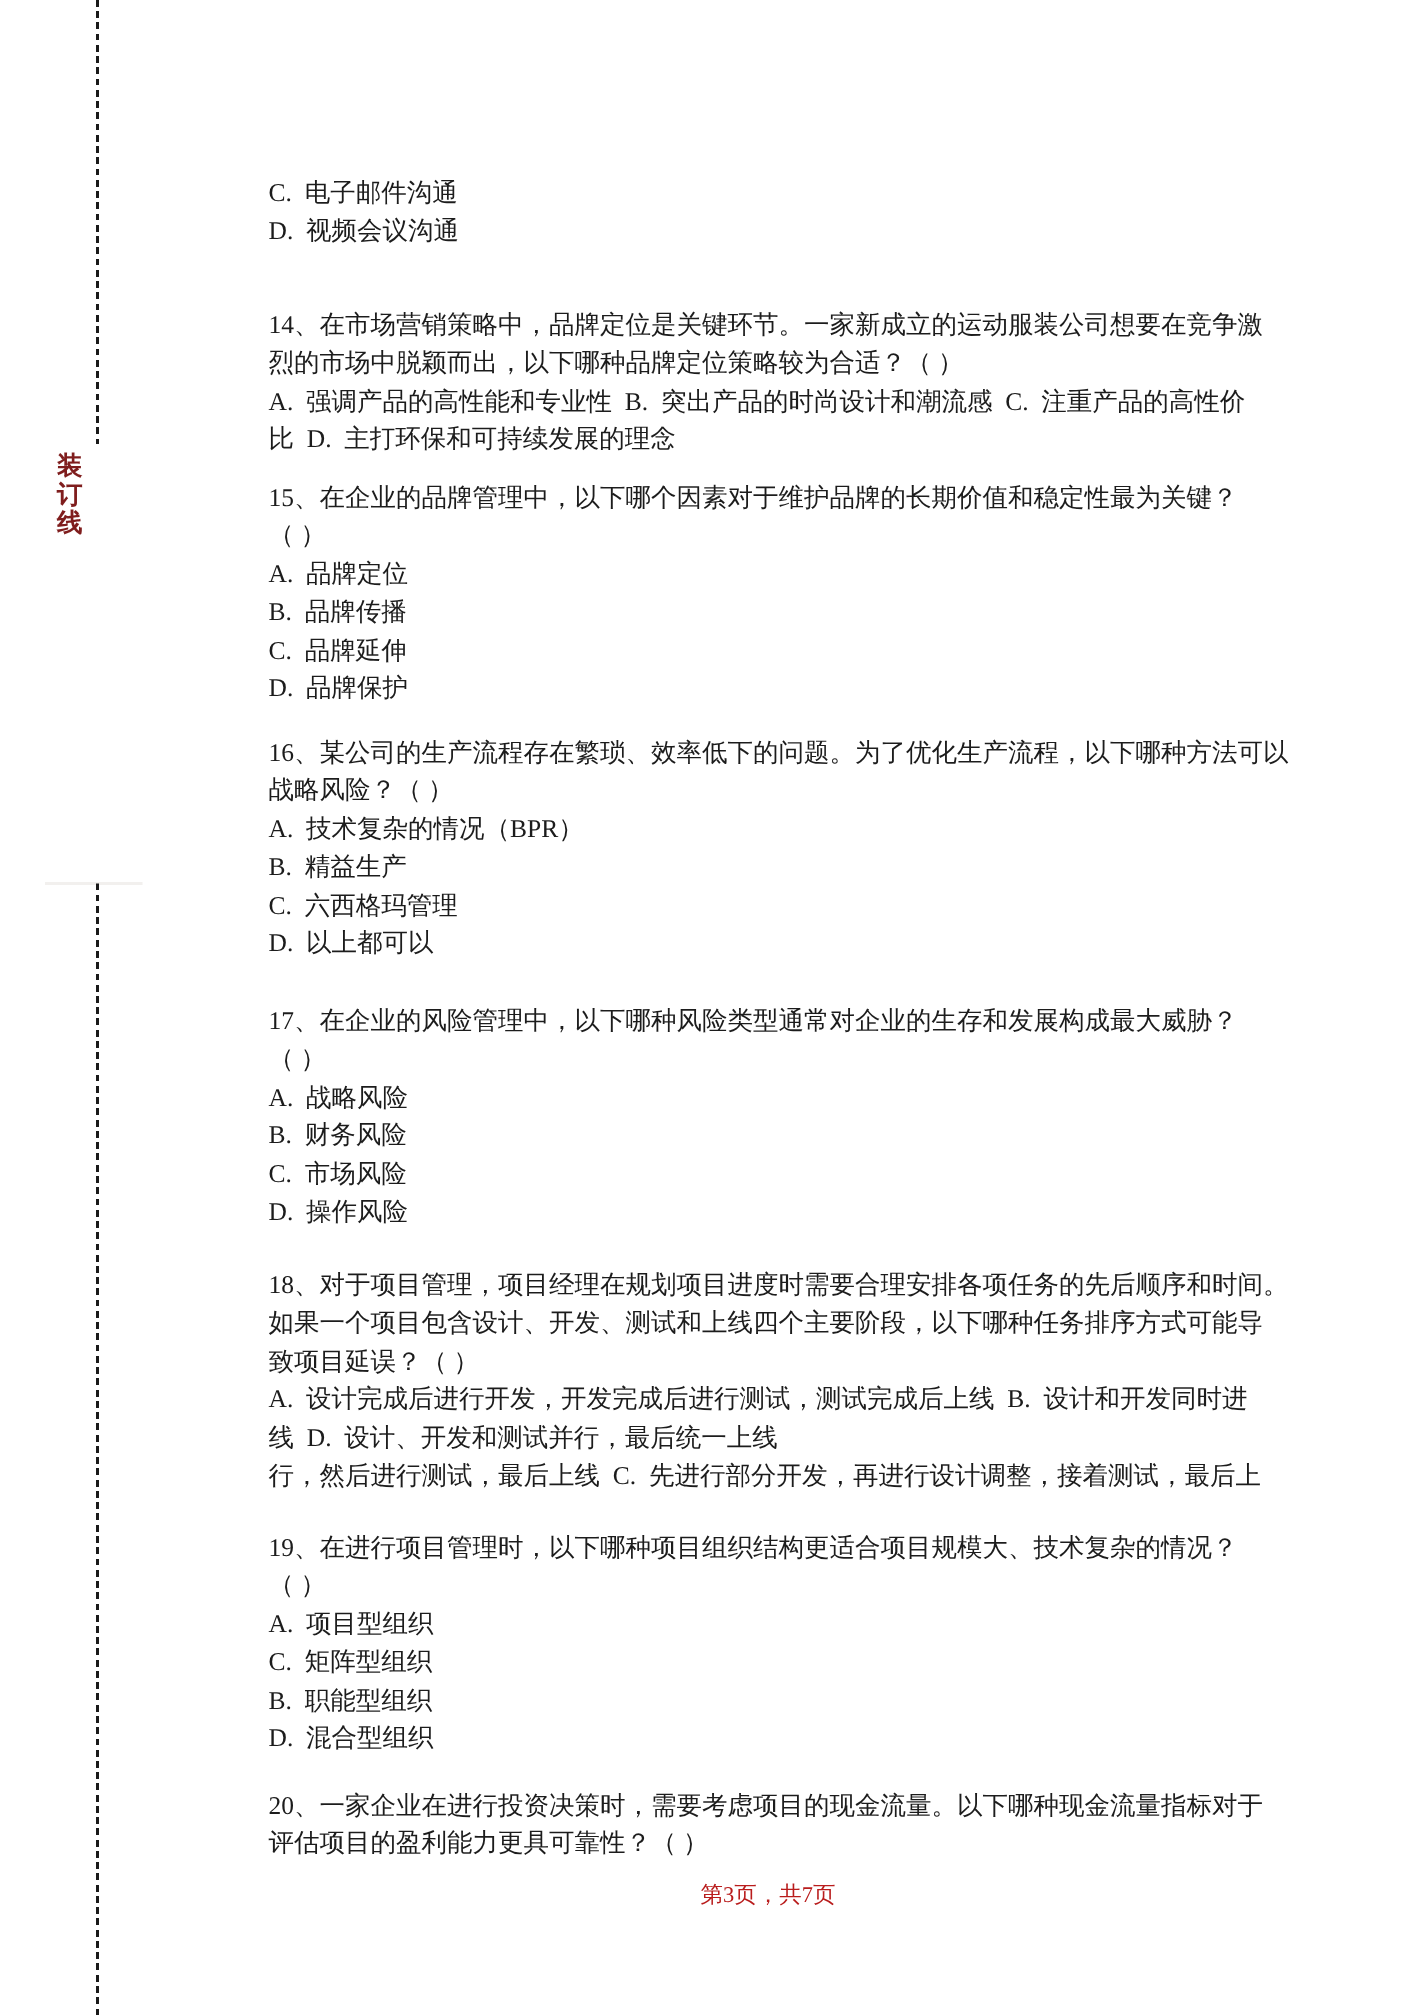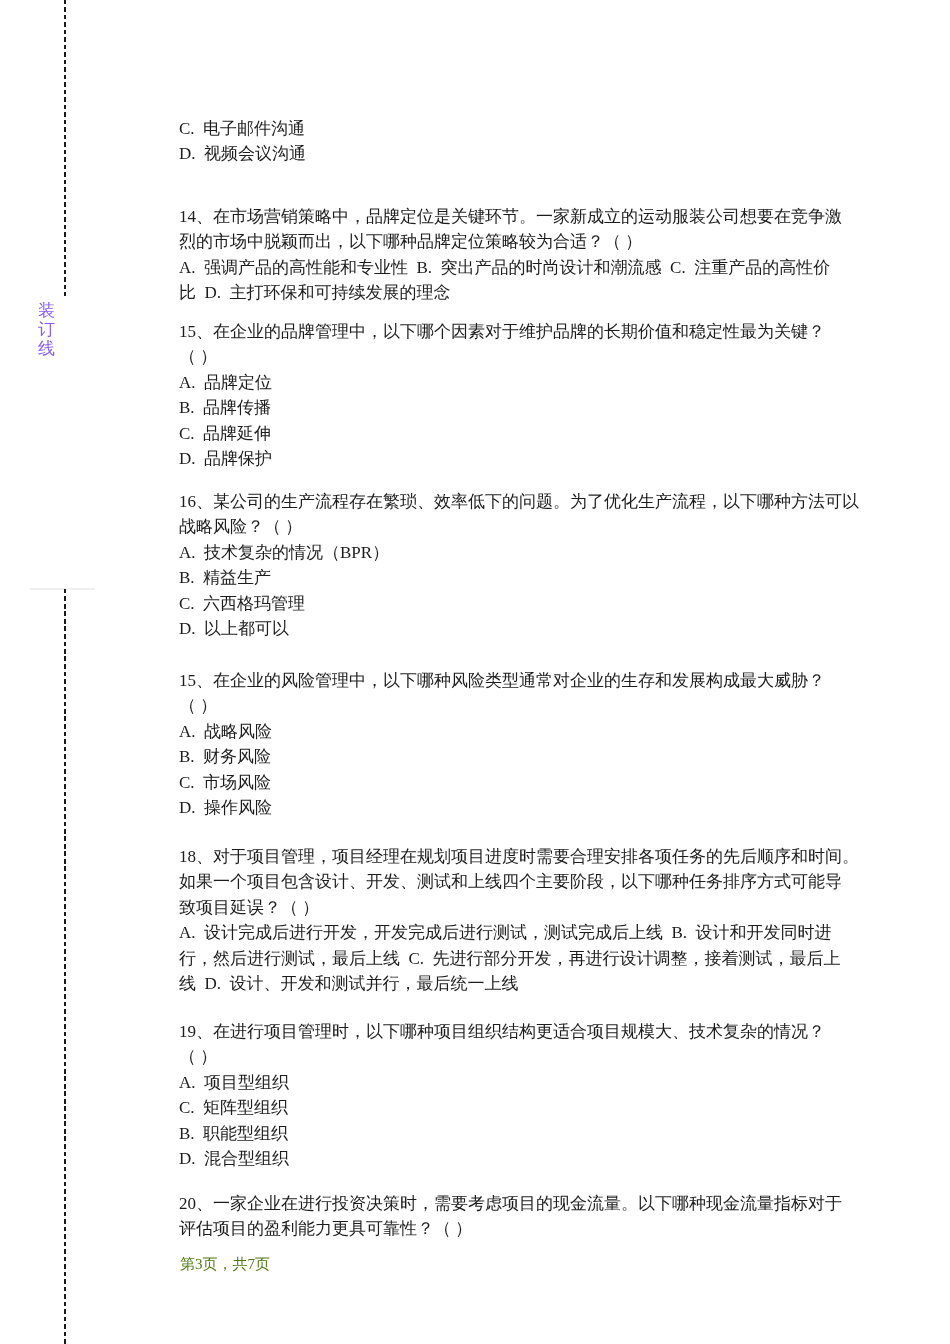--- a/index.html
+++ b/index.html
@@ -18,22 +18,23 @@
   }
   .dash-top { top:0; height:296px; }
   .dash-bottom { top:589px; height:755px; }
   .binding-label {
     position:absolute;
     left:37px; top:302px;
     width:19px;
     font-size:17px;
     line-height:18.8px;
     word-break:break-all;
-    color:#8b5cf6;
+    color:#7f1d1d;
     text-align:center;
+    font-weight:bold;
   }
   .artifact-line {
     position:absolute;
     left:30px; top:588px;
     width:65px; height:2px;
     background:#f2f0ee;
   }
   .q {
     position:absolute;
     left:179px; width:710px;
@@ -41,23 +42,24 @@
   .line {
     white-space:pre;
     font-size:17px;
     line-height:25.4px;
     height:25.4px;
   }
   .footer {
     position:absolute;
     left:180px; top:1254px;
     width:664px;
+    text-align:center;
     font-size:15px;
     line-height:20px;
-    color:#4d7c0f;
+    color:#b91c1c;
   }
 </style>
 </head>
 <body>
 
 <div class="page">
 
   <div class="dash-line dash-top"></div>
   <div class="binding-label">装订线</div>
   <div class="artifact-line"></div>
@@ -87,35 +89,35 @@
   <div class="q" style="top:489px">
     <div class="line">16、某公司的生产流程存在繁琐、效率低下的问题。为了优化生产流程，以下哪种方法可以</div>
     <div class="line">战略风险？（ ）</div>
     <div class="line">A.  技术复杂的情况（BPR）</div>
     <div class="line">B.  精益生产</div>
     <div class="line">C.  六西格玛管理</div>
     <div class="line">D.  以上都可以</div>
   </div>
 
   <div class="q" style="top:668px">
-    <div class="line">15、在企业的风险管理中，以下哪种风险类型通常对企业的生存和发展构成最大威胁？</div>
+    <div class="line">17、在企业的风险管理中，以下哪种风险类型通常对企业的生存和发展构成最大威胁？</div>
     <div class="line">（ ）</div>
     <div class="line">A.  战略风险</div>
     <div class="line">B.  财务风险</div>
     <div class="line">C.  市场风险</div>
     <div class="line">D.  操作风险</div>
   </div>
 
   <div class="q" style="top:844px">
     <div class="line">18、对于项目管理，项目经理在规划项目进度时需要合理安排各项任务的先后顺序和时间。</div>
     <div class="line">如果一个项目包含设计、开发、测试和上线四个主要阶段，以下哪种任务排序方式可能导</div>
     <div class="line">致项目延误？（ ）</div>
     <div class="line">A.  设计完成后进行开发，开发完成后进行测试，测试完成后上线  B.  设计和开发同时进</div>
+    <div class="line">线  D.  设计、开发和测试并行，最后统一上线</div>
     <div class="line">行，然后进行测试，最后上线  C.  先进行部分开发，再进行设计调整，接着测试，最后上</div>
-    <div class="line">线  D.  设计、开发和测试并行，最后统一上线</div>
   </div>
 
   <div class="q" style="top:1019px">
     <div class="line">19、在进行项目管理时，以下哪种项目组织结构更适合项目规模大、技术复杂的情况？</div>
     <div class="line">（ ）</div>
     <div class="line">A.  项目型组织</div>
     <div class="line">C.  矩阵型组织</div>
     <div class="line">B.  职能型组织</div>
     <div class="line">D.  混合型组织</div>
   </div>

